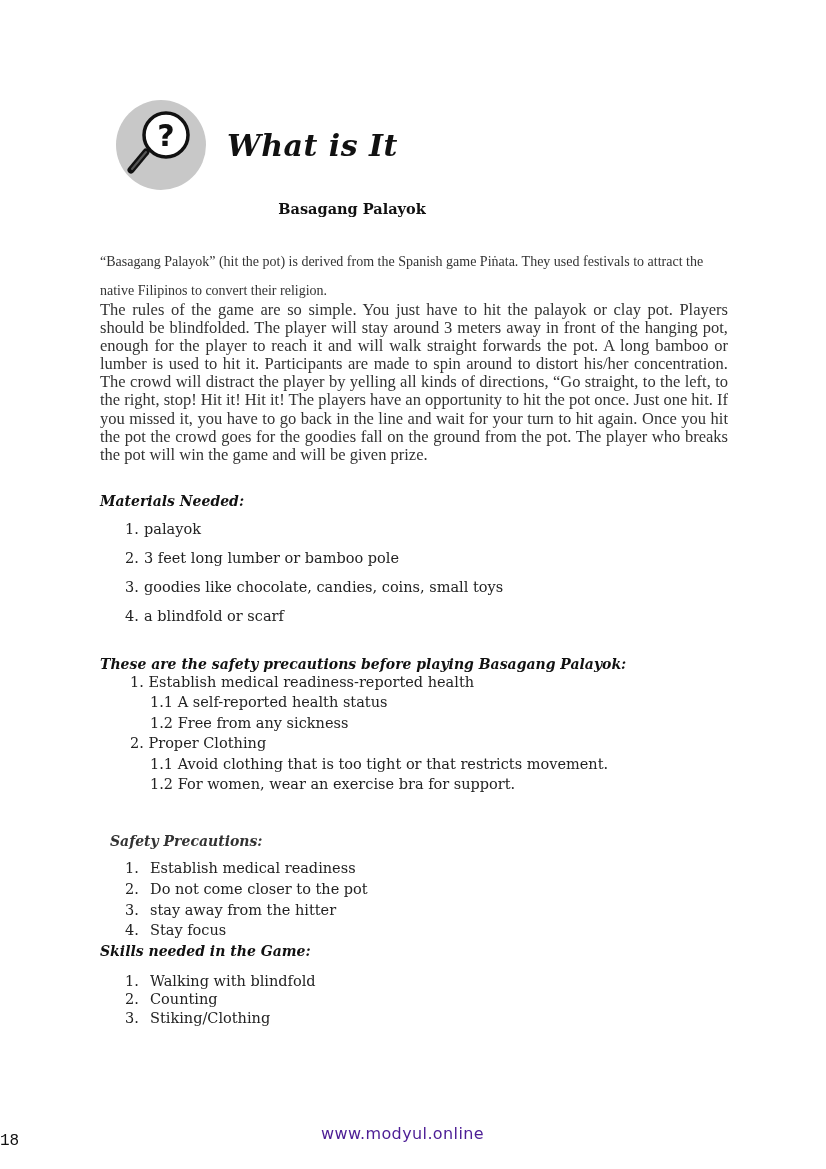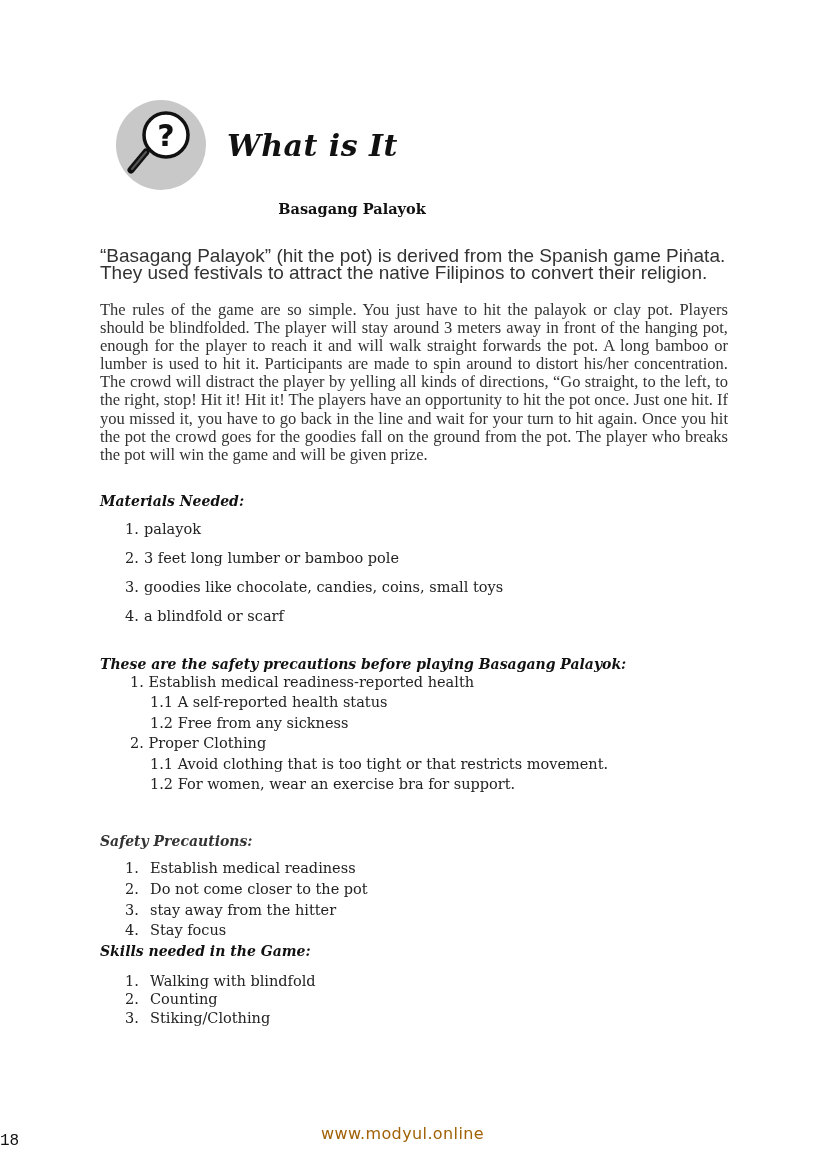--- a/index.html
+++ b/index.html
@@ -3,29 +3,29 @@
 <meta charset="utf-8">
 <style>
   html, body { margin: 0; padding: 0; background: #ffffff; }
   body { width: 826px; height: 1169px; position: relative; overflow: hidden;
          font-family: "DejaVu Serif", "Liberation Serif", serif; color: #222; }
   .abs { position: absolute; }
   .icon-wrap { left: 116px; top: 100px; width: 90px; height: 90px; }
   .heading { left: 227px; top: 128px; font-family: "DejaVu Serif", serif; font-weight: bold; font-style: italic; font-size: 30px; color: #111; letter-spacing: 0.5px; }
   .subtitle { left: 0; width: 704px; top: 200px; text-align: center; font-family: "DejaVu Serif", serif; font-weight: bold; font-size: 14.5px; color: #111; }
   .subtitle span { position: relative; left: 0px; }
-  .para1 { left: 100px; top: 247px; width: 628px; font-family: Liberation Sans, sans-serif; font-size: 19px; line-height: 17px; color: #333; }
+  .para1 { left: 100px; top: 247px; width: 628px; font-family: Liberation Serif, serif; font-size: 14px; line-height: 29px; color: #333; }
   .para2 { left: 100px; top: 301px; width: 628px; font-family: "Liberation Serif", serif; font-size: 16.5px; line-height: 18.1px; text-align: justify; color: #333; }
   .sec-head { left: 100px; font-family: "DejaVu Serif", serif; font-weight: bold; font-size: 14px; color: #111; font-style: italic; }
   .sec-head.light { color: #333; }
   .list-item { font-family: "DejaVu Serif", serif; font-size: 14.5px; color: #222; white-space: nowrap; }
   .num { display: inline-block; }
   .mat .num { width: 19px; }
   .skills .num, .safety .num { width: 25px; }
-  .footer-wm { left: 0; width: 805px; top: 1124px; text-align: center; font-family: "DejaVu Sans", sans-serif; font-size: 16px; color: #a16207; letter-spacing: 0.4px; }
+  .footer-wm { left: 0; width: 805px; top: 1124px; text-align: center; font-family: "DejaVu Sans", sans-serif; font-size: 16px; color: #4c1d95; letter-spacing: 0.4px; }
   .page-num { left: 0; width: 740px; top: 1132px; text-align: left; font-family: Liberation Mono, monospace; font-size: 16px; color: #111; }
 </style>
 </head>
 <body>
 
 <div class="abs icon-wrap">
   <svg width="90" height="90" viewBox="0 0 90 90">
     <circle cx="45" cy="45" r="45" fill="#c8c8c8"></circle>
     <line x1="30" y1="52" x2="15" y2="70" stroke="#111" stroke-width="7" stroke-linecap="round"></line>
     <line x1="30" y1="52" x2="16" y2="69" stroke="#555" stroke-width="2" stroke-linecap="round"></line>
@@ -52,21 +52,21 @@
 <div class="abs sec-head" style="top:656px;">These are the safety precautions before playing Basagang Palayok:</div>
 <div>
   <div class="abs list-item" style="left:130px; top:674px;"><span>1.</span> <span>Establish medical readiness-reported health</span></div>
   <div class="abs list-item" style="left:150px; top:694px;"><span>1.1</span> <span>A self-reported health status</span></div>
   <div class="abs list-item" style="left:150px; top:715px;"><span>1.2</span> <span>Free from any sickness</span></div>
   <div class="abs list-item" style="left:130px; top:735px;"><span>2.</span> <span>Proper Clothing</span></div>
   <div class="abs list-item" style="left:150px; top:756px;"><span>1.1</span> <span>Avoid clothing that is too tight or that restricts movement.</span></div>
   <div class="abs list-item" style="left:150px; top:776px;"><span>1.2</span> <span>For women, wear an exercise bra for support.</span></div>
 </div>
 
-<div class="abs sec-head light" style="top:833px;">Safety Precautions:</div>
+<div class="abs sec-head light" style="top:833px;margin-left:10px;">Safety Precautions:</div>
 <div class="safety">
   <div class="abs list-item" style="left:125px; top:860px;"><span class="num">1.</span><span>Establish medical readiness</span></div>
   <div class="abs list-item" style="left:125px; top:881px;"><span class="num">2.</span><span>Do not come closer to the pot</span></div>
   <div class="abs list-item" style="left:125px; top:902px;"><span class="num">3.</span><span>stay away from the hitter</span></div>
   <div class="abs list-item" style="left:125px; top:922px;"><span class="num">4.</span><span>Stay focus</span></div>
 </div>
 
 <div class="abs sec-head" style="top:943px;">Skills needed in the Game:</div>
 <div class="skills">
   <div class="abs list-item" style="left:125px; top:973px;"><span class="num">1.</span><span>Walking with blindfold</span></div>

